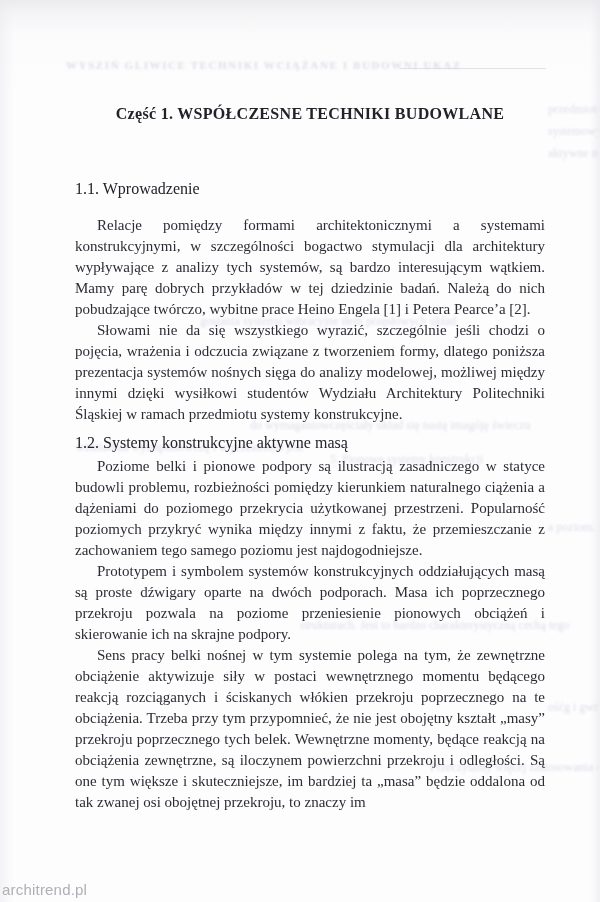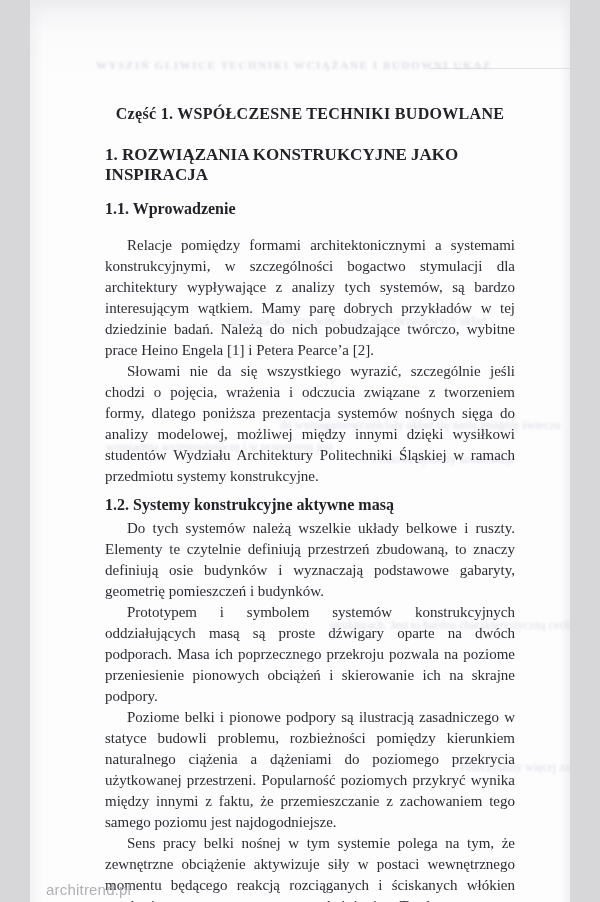--- a/index.html
+++ b/index.html
@@ -3,21 +3,21 @@
 <meta charset="utf-8">
 <title>Scanned book page</title>
 <style>
   html,body{margin:0;padding:0;}
   body{
     background:#d7d7da;
     font-family:"Liberation Serif", serif;
   }
   .page{
     position:relative;
-    width:540px;height:902px;
+    width:600px;height:902px;
     margin:0 auto;
     overflow:hidden;
     background:
       linear-gradient(90deg, rgba(235,235,238,.55) 0, rgba(252,252,253,0) 14px),
       linear-gradient(270deg, rgba(232,232,236,.6) 0, rgba(252,252,253,0) 10px),
       linear-gradient(180deg, #ebebee 0, #f4f4f6 12px, #fbfbfc 34px, #fdfdfe 90px, #fdfdfe 100%);
     color:#2b2b33;
   }
   
   .content{
@@ -35,21 +35,21 @@
   .section-heading{
     margin-top:21px;
     font-weight:bold;
     font-size:17px;
     line-height:20px;
     color:#222228;
   }
   .section-heading .line2{ padding-left:14px; }
   .sub-heading{
     margin-top:9px;
-    font-weight:bold;
+    font-weight:normal;
     font-size:16px;
     line-height:20px;
     color:#222228;
   }
   .sub-heading.second{ margin-top:8px; margin-bottom:3px; }
   .body-copy p{
     margin:0;
     font-size:15px;
     line-height:21px;
     text-align:justify;
@@ -78,21 +78,21 @@
   .ghost-rule{
     position:absolute;
     height:1px;
     background:#cfd1da;
     opacity:.6;
     filter:blur(.4px);
   }
   
   .watermark{
     position:absolute;
-    left:16px; top:881px;
+    left:2px; top:881px;
     font-family:"Liberation Sans", sans-serif;
     font-size:15px;
     color:#aeb0b6;
     letter-spacing:.2px;
   }
 </style>
 </head>
 <body>
 
 <div class="page">
@@ -116,36 +116,35 @@
   <span class="ghost" style="left:548px; top:700px; width:50px;">ośćg i gwneniędzy mocniej przyszłej pęt</span>
   <span class="ghost" style="left:430px; top:760px; width:168px;">Przeczytamy więcej zastosowania składa się po nić modułowych</span>
 
   <main class="content">
 
     <h1 class="part-heading">
       <span class="line1">Część 1. WSPÓŁCZESNE TECHNIKI BUDOWLANE</span><br>
     </h1>
 
     <h2 class="section-heading">
-      <span class="line1">1. ROZWIĄZANIA KONSTRUKCYJNE JAKO INSPIRACJA</span><br>
+      <br>
     </h2>
 
     <h3 class="sub-heading">1.1. Wprowadzenie</h3>
 
     <div class="body-copy first">
       <p>Relacje pomiędzy formami architektonicznymi a systemami konstrukcyjnymi, w szczególności bogactwo stymulacji dla architektury wypływające z analizy tych systemów, są bardzo interesującym wątkiem. Mamy parę dobrych przykładów w tej dziedzinie badań. Należą do nich pobudzające twórczo, wybitne prace Heino Engela [1] i Petera Pearce’a [2].</p>
       <p>Słowami nie da się wszystkiego wyrazić, szczególnie jeśli chodzi o pojęcia, wrażenia i odczucia związane z tworzeniem formy, dlatego poniższa prezentacja systemów nośnych sięga do analizy modelowej, możliwej między innymi dzięki wysiłkowi studentów Wydziału Architektury Politechniki Śląskiej w ramach przedmiotu systemy konstrukcyjne.</p>
     </div>
 
     <h3 class="sub-heading second">1.2. Systemy konstrukcyjne aktywne masą</h3>
 
     <div class="body-copy second">
-      <p>Do tych systemów należą wszelkie układy belkowe i ruszty. Elementy te czytelnie definiują przestrzeń zbudowaną, to znaczy definiują osie budynków i wyznaczają podstawowe gabaryty, geometrię pomieszczeń i budynków.</p>
+      <p>Poziome belki i pionowe podpory są ilustracją zasadniczego w statyce budowli problemu, rozbieżności pomiędzy kierunkiem naturalnego ciążenia a dążeniami do poziomego przekrycia użytkowanej przestrzeni. Popularność poziomych przykryć wynika między innymi z faktu, że przemieszczanie z zachowaniem tego samego poziomu jest najdogodniejsze.</p>
       <p>Prototypem i symbolem systemów konstrukcyjnych oddziałujących masą są proste dźwigary oparte na dwóch podporach. Masa ich poprzecznego przekroju pozwala na poziome przeniesienie pionowych obciążeń i skierowanie ich na skrajne podpory.</p>
-      <p>Poziome belki i pionowe podpory są ilustracją zasadniczego w statyce budowli problemu, rozbieżności pomiędzy kierunkiem naturalnego ciążenia a dążeniami do poziomego przekrycia użytkowanej przestrzeni. Popularność poziomych przykryć wynika między innymi z faktu, że przemieszczanie z zachowaniem tego samego poziomu jest najdogodniejsze.</p>
       <p>Sens pracy belki nośnej w tym systemie polega na tym, że zewnętrzne obciążenie aktywizuje siły w postaci wewnętrznego momentu będącego reakcją rozciąganych i ściskanych włókien przekroju poprzecznego na te obciążenia. Trzeba przy tym przypomnieć, że nie jest obojętny kształt „masy” przekroju poprzecznego tych belek. Wewnętrzne momenty, będące reakcją na obciążenia zewnętrzne, są iloczynem powierzchni przekroju i odległości. Są one tym większe i skuteczniejsze, im bardziej ta „masa” będzie oddalona od tak zwanej osi obojętnej przekroju, to znaczy im</p>
     </div>
 
   </main>
 
   <div class="watermark">architrend.pl</div>
 
 </div>
 
 </body></html>

